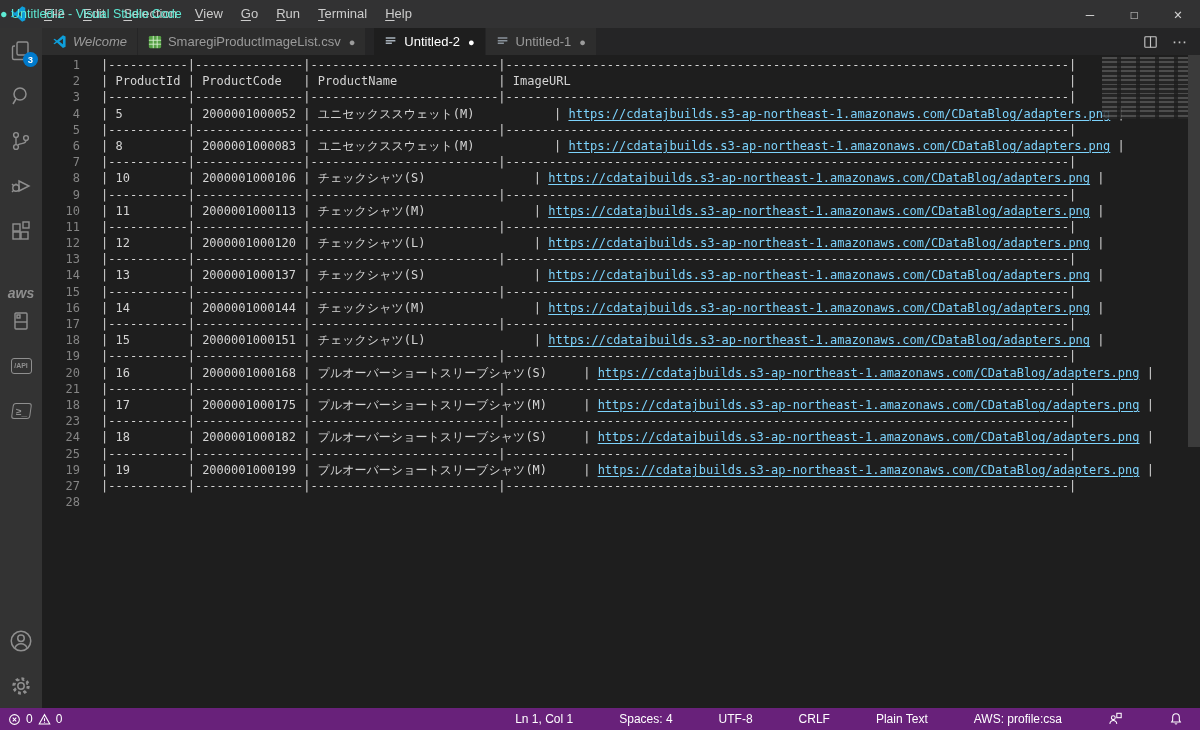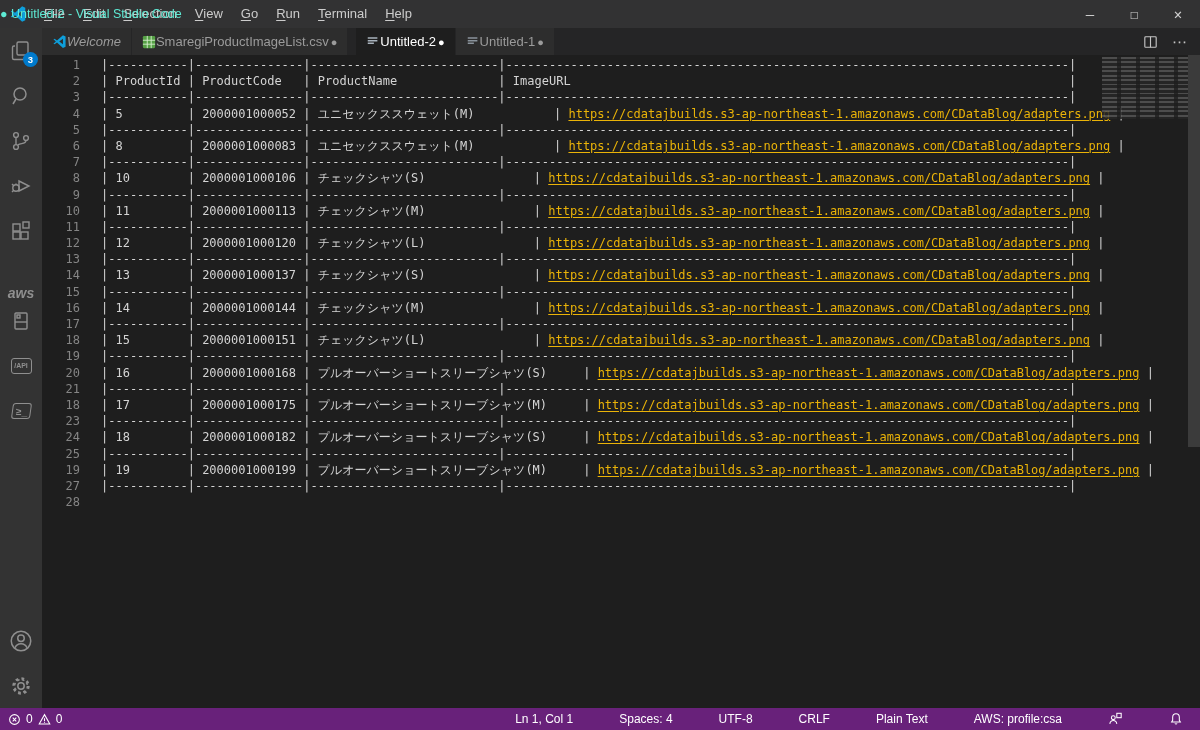--- a/index.html
+++ b/index.html
@@ -37,38 +37,38 @@
   .api-box { width:21px; height:16px; font-size:7px; font-weight:bold; letter-spacing:0; }
   .ps-box { width:19px; height:16px; font-size:10px; font-weight:bold; transform:skewX(-8deg); }
   .ps-box span { transform:skewX(8deg); }
 
   
   #editor-col { flex:1 1 auto; display:flex; flex-direction:column; min-width:0; }
 
   
   #tabbar { height:27px; background:#252526; display:flex; flex:0 0 auto; align-items:stretch; }
   .tab { display:flex; align-items:center; padding:0 10px; background:#2d2d2d; margin-right:1px;
-    font-size:13px; color:#9b9b9b; white-space:nowrap; }
+    font-size:13px; color:#9b9b9b; gap:6px; white-space:nowrap; }
   .tab.active { background:#1e1e1e; color:#ffffff;margin-left:8px; }
   .tab .dot { font-size:11px; margin-left:2px; }
   .tab.active .dot { color:#ffffff; }
   .tab-label.italic { font-style:italic; }
   #tab-actions { margin-left:auto; display:flex; align-items:center; gap:14px; padding-right:12px;
     color:#c5c5c5; }
   #tab-actions .ellipsis { font-size:15px; letter-spacing:1px; }
 
   
   #editor { flex:1 1 auto; position:relative; background:#1e1e1e; overflow:hidden;
     font-family:"DejaVu Sans Mono", monospace; font-size:12px; }
   #scroll-wrap { display:flex; padding-top:2px; }
   #gutter { width:59px; flex:0 0 auto; text-align:right; padding-right:21px; color:#858585; }
   #gutter .ln { height:16.2px; line-height:16.2px; }
   #code { flex:1 1 auto; color:#d4d4d4; }
   .code-line { height:16.2px; line-height:16.2px; white-space:pre; }
-  .url { text-decoration:underline; text-underline-offset:2px; color:#eab308; }
+  .url { text-decoration:underline; text-underline-offset:2px; color:#7dd3fc; }
 
   
   #minimap { position:absolute; top:2px; right:12px; width:86px; height:62px;
     background:repeating-linear-gradient(180deg, #565656 0px, #565656 1.7px, #272727 1.7px, #272727 4.45px);
     opacity:.85; }
   #minimap:after { content:""; position:absolute; inset:0;
     background:repeating-linear-gradient(90deg, transparent 0 15px, rgba(30,30,30,.8) 15px 19px); }
   #scrollbar { position:absolute; top:0; right:0; width:12px; height:392px;
     background:rgba(121,121,121,.32); }
 

